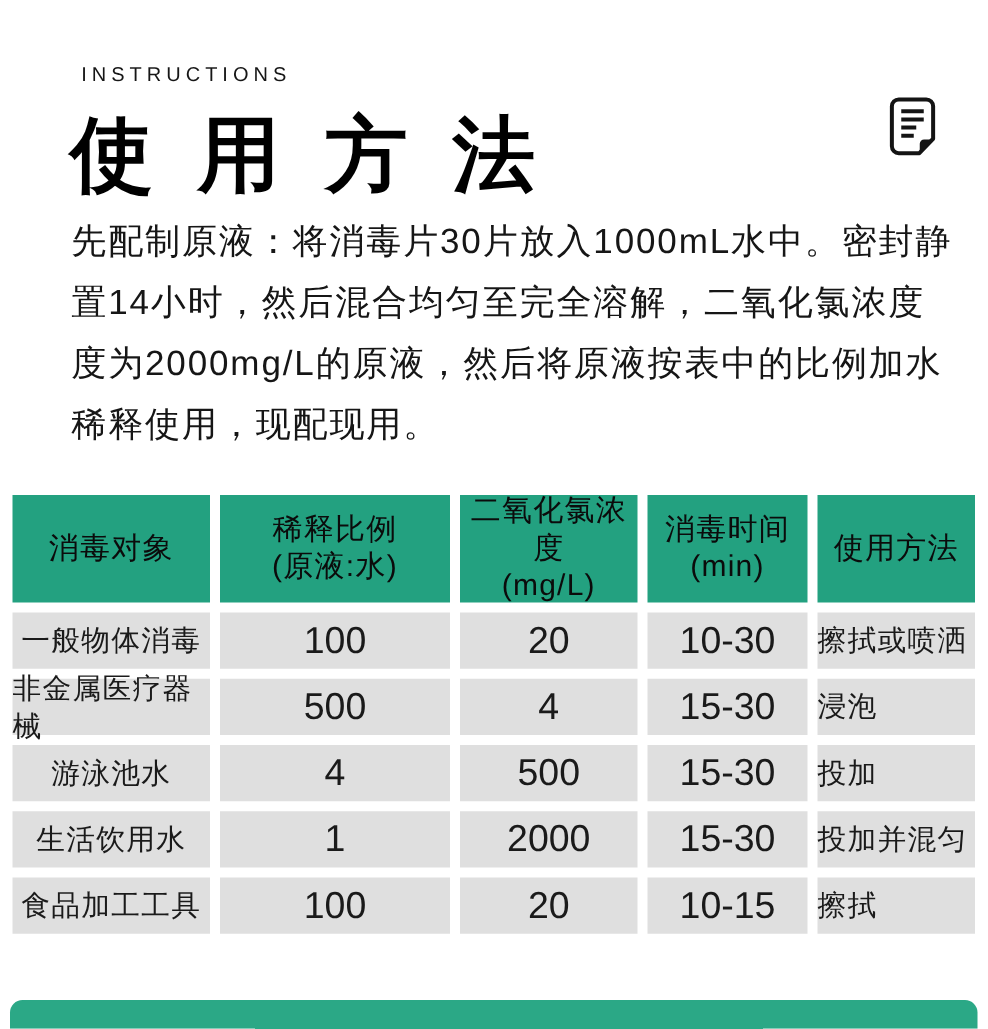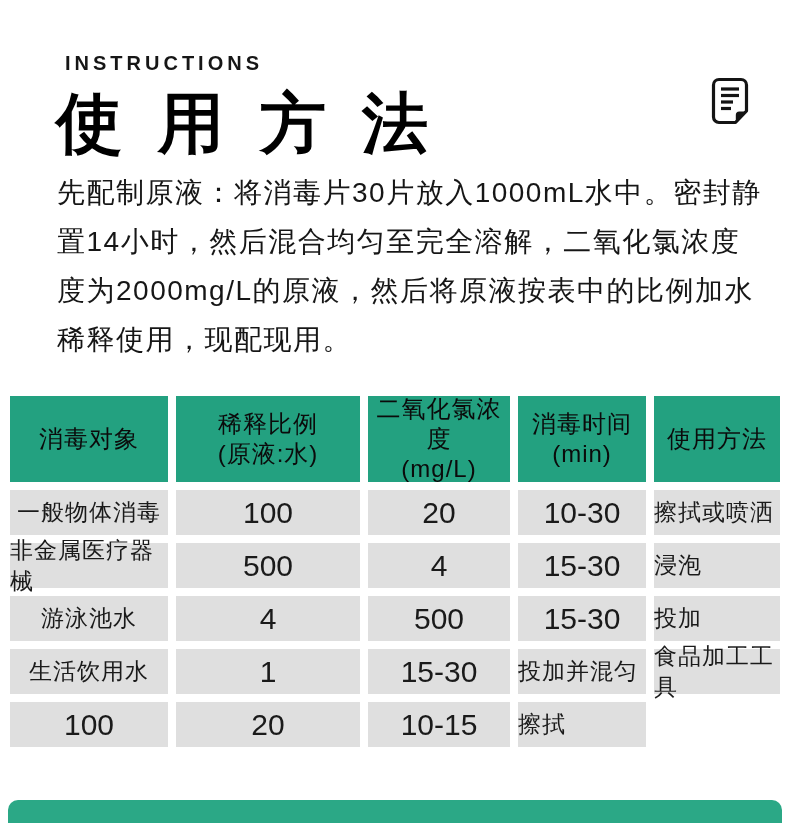--- a/index.html
+++ b/index.html
@@ -6,21 +6,21 @@
   body{
     width:790px;height:823px;
     background:#ffffff;
     position:relative;
     overflow:hidden;
     font-family:"Liberation Sans","DejaVu Sans",sans-serif;
     color:#141414;
   }
   .eyebrow{
     position:absolute;left:65px;top:52px;
-    font-size:20px;letter-spacing:4px;font-weight:700;color:#161616;
+    font-size:16px;letter-spacing:4px;font-weight:400;color:#161616;
   }
   .page-title{
     position:absolute;left:56px;top:86px;
     font-size:66px;font-weight:700;letter-spacing:36px;color:#000;
     line-height:1.15;white-space:nowrap;
   }
   .note-icon{
     position:absolute;left:710px;top:76px;width:40px;height:50px;
   }
   .intro{
@@ -111,20 +111,21 @@
   <div class="td method">浸泡</div>
 
   <div class="td">游泳池水</div>
   <div class="td num">4</div>
   <div class="td num">500</div>
   <div class="td num">15-30</div>
   <div class="td method">投加</div>
 
   <div class="td">生活饮用水</div>
   <div class="td num">1</div>
+  <div class="td num">2000</div>
   <div class="td num">15-30</div>
   <div class="td method">投加并混匀</div>
 
   <div class="td">食品加工工具</div>
   <div class="td num">100</div>
   <div class="td num">20</div>
   <div class="td num">10-15</div>
   <div class="td method">擦拭</div>
 </div>
 

